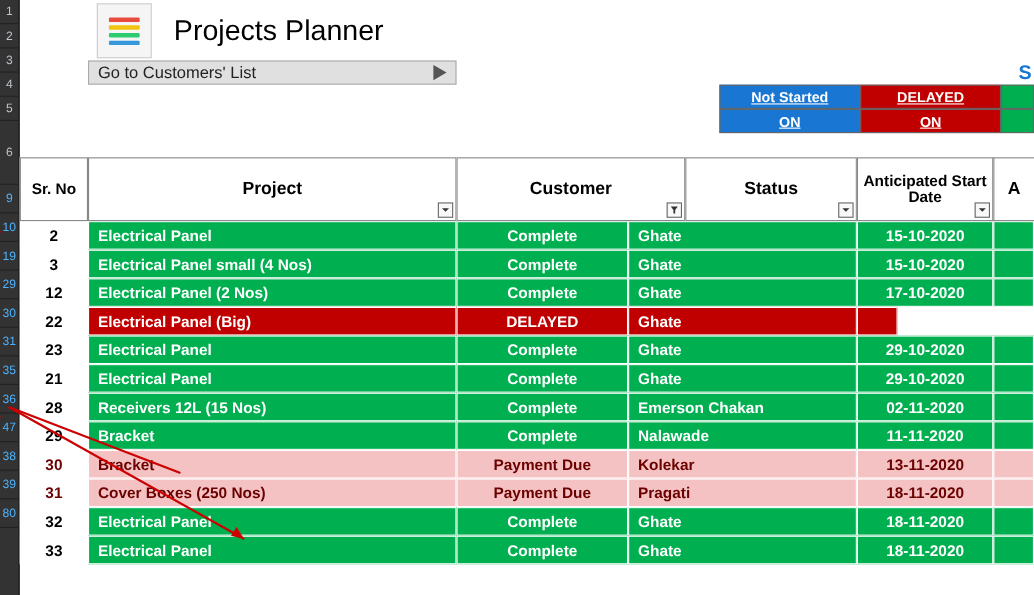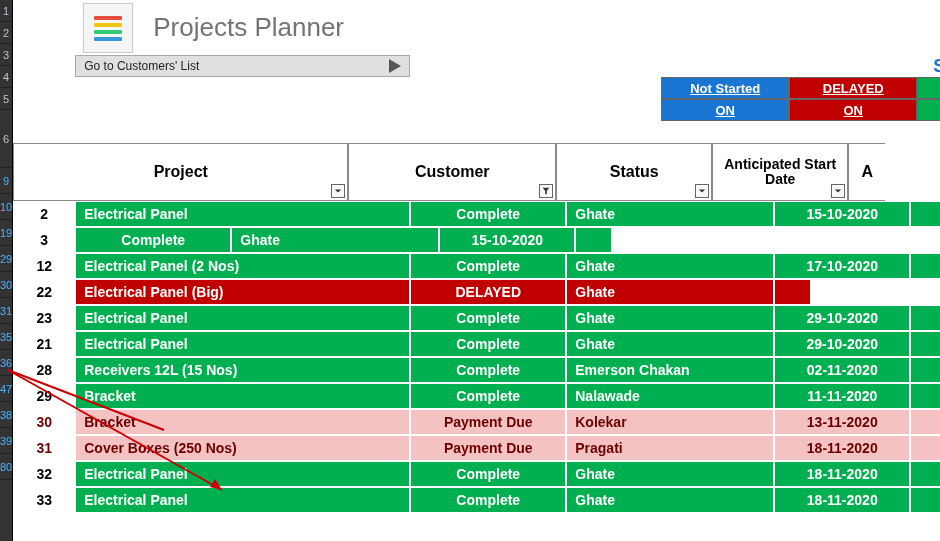--- a/index.html
+++ b/index.html
@@ -7,40 +7,40 @@
   .root { display: flex; width: 940px; height: 541px; background: #444; }
   .rowgutter { width: 30px; background: #333; color: #999; font-size: 11px; display: flex; flex-direction: column; border-right: 1px solid #000; }
   .rowgutter .rh { height: 22px; display: flex; align-items: center; justify-content: center; border-bottom: 1px solid #222; color:#bfc5cc;}
   .rh1 { height: 55px; }
   .rh2 { height: 22px; flex: 0 0 22px; }
   .main { flex: 1; background: #fff; display: flex; flex-direction: column; }
   .topbar { height: 55px; display: flex; align-items: center; padding-left: 70px; position: relative; }
   .logo { position: absolute; left: 70px; top: 3px; width: 50px; height: 50px; background:#f5f5f5; border:1px solid #ccc; display:flex; flex-direction:column; justify-content:center; align-items:center; gap:3px; padding:6px;}
   .logo .bar { height:4px; width:28px; border-radius:1px;}
   .b1{background:#e74c3c;} .b2{background:#f1c40f;} .b3{background:#2ecc71;} .b4{background:#3498db;}
-  .title { font-size: 26px; font-weight: normal; color: #737373; margin-left: 70px; font-family: Arial; }
+  .title { font-size: 26px; font-weight: normal; color: #000000; margin-left: 70px; font-family: Arial; }
   .navrow { display:flex; }
-  .navbtn { margin-left:62px; width: 335px; height: 22px; background:#e0e0e0; border:1px solid #aaa; display:flex; align-items:center; padding:0 8px; font-size:12px; color:#222; position:relative;}
+  .navbtn { margin-left:62px; width: 335px; height: 22px; background:#e0e0e0; border:1px solid #aaa; display:flex; align-items:center; padding:0 8px; font-size:15px; color:#222; position:relative;}
   .navbtn .tri { margin-left:auto; width:0;height:0;border-left:12px solid #555;border-top:7px solid transparent;border-bottom:7px solid transparent;}
   .legcell { width:128px; height:22px; display:flex; align-items:center; justify-content:center; font-size:13px; font-weight:bold; border:1px solid #666;text-decoration:underline;}
   .lg-blue { background:#1976d2; color:#fff;}
   .lg-red  { background:#c00000; color:#fff;}
   .lg-green{ background:#00b050; color:#fff; width:30px;}
   .legendrow2 { height:22px; display:flex;}
   .lrspacer { flex:1; }
   .sletter { color:#1976d2; font-weight:bold; font-size:18px; margin-left:auto; margin-right:2px; align-self:center;}
   .hdr { display:flex; background:#fff;}
   .hcell { border:1px solid #888; display:flex; flex-direction:column; align-items:center; justify-content:center; font-weight:bold; font-size:16px; position:relative; height:58px; background:#fff;}
   .hcell .filt { position:absolute; right:2px; bottom:2px; width:14px; height:14px; border:1px solid #666; background:#f8f8f8; display:flex; align-items:center; justify-content:center;}
   .filt svg { width:8px; height:8px;}
   .c-sr { width:62px;}
   .c-pr { width:335px;}
   .c-st { width:156px;}
   .c-cu { width:208px;}
-  .c-dt { width:136px;}
+  .c-dt { width:124px;}
   .c-a2 { width:37px; border-right:none;}
   .datarow { display:flex; height:26px;}
   .dcell { border:1px solid #fff; display:flex; align-items:center; padding:0 8px; font-weight:bold; font-size:14px;}
   .dcell.center { justify-content:center;}
   .row-green .dcell { background:#00b050; color:#fff;}
   .row-green .c-sr { background:#fff; color:#000;}
   .row-red .dcell { background:#c00000; color:#fff;}
   .row-red .c-sr { background:#fff; color:#000;}
   .row-pink .dcell { background:#f4c2c2; color:#6b0000;}
   .row-pink .c-sr { background:#fff; color:#6b0000;}
@@ -99,20 +99,21 @@
     <div class="legendrow2">
       <div class="lrspacer"></div>
       <div class="legcell lg-blue">ON</div>
       <div class="legcell lg-red">ON</div>
       <div class="legcell lg-green"></div>
     </div>
 
     <div style="height:22px"></div>
 
     <div class="hdr">
+      <div class="hcell c-sr" style="font-size:14px;line-height:1.1">Sr. No</div>
       <div class="hcell c-pr">
         <span>Project</span>
         <span class="filt">
             <svg viewBox="0 0 10 10">
               <path d="M1 3 L5 7 L9 3 Z" fill="#333"></path>
             </svg>
           </span>
       </div>
       <div class="hcell c-cu">
         <span>Customer</span>
@@ -145,20 +146,21 @@
         <div class="datarow row-green">
           <div class="dcell c-sr center">2</div>
           <div class="dcell c-pr">Electrical Panel</div>
           <div class="dcell c-st center">Complete</div>
           <div class="dcell c-cu">Ghate</div>
           <div class="dcell c-dt center">15-10-2020</div>
           <div class="dcell c-a2"></div>
         </div>
         <div class="datarow row-green">
           <div class="dcell c-sr center">3</div>
+          <div class="dcell c-pr">Electrical Panel small (4 Nos)</div>
           <div class="dcell c-st center">Complete</div>
           <div class="dcell c-cu">Ghate</div>
           <div class="dcell c-dt center">15-10-2020</div>
           <div class="dcell c-a2"></div>
         </div>
         <div class="datarow row-green">
           <div class="dcell c-sr center">12</div>
           <div class="dcell c-pr">Electrical Panel (2 Nos)</div>
           <div class="dcell c-st center">Complete</div>
           <div class="dcell c-cu">Ghate</div>

